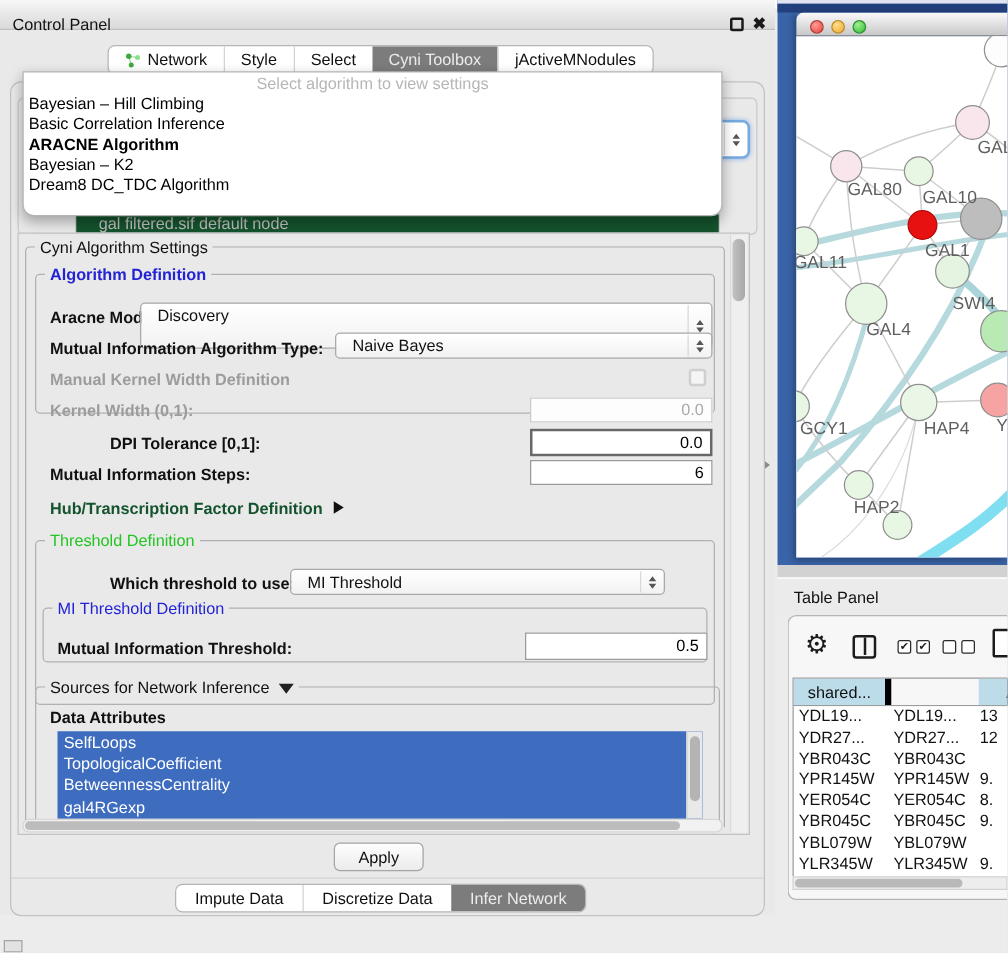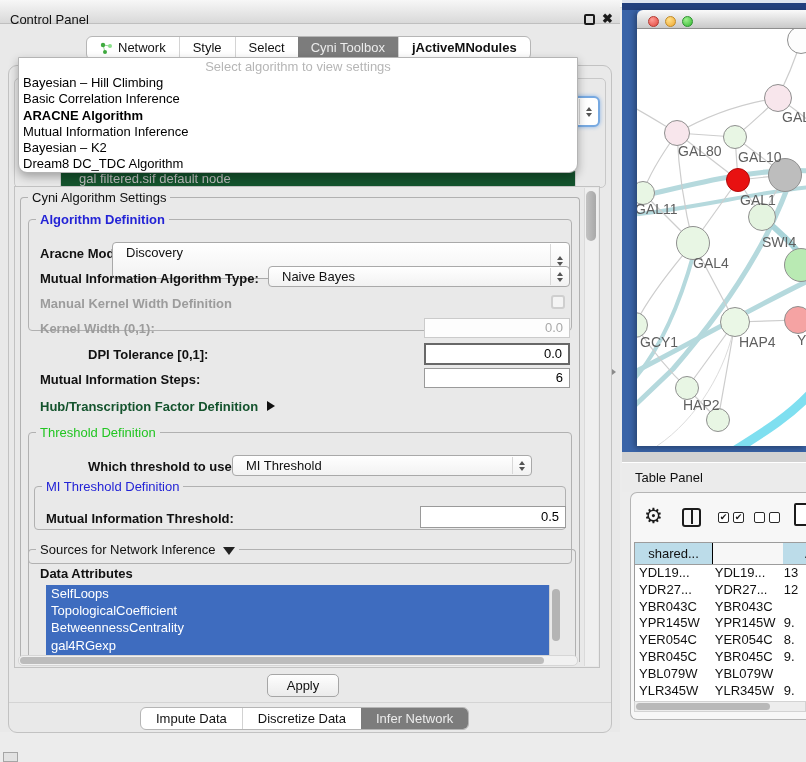--- a/index.html
+++ b/index.html
@@ -20,21 +20,21 @@
   .cp-title { left:10px; top:12px; font-size:13px; color:#111; }
   .float-box { left:584px; top:14px; width:11px; height:11px; border:2px solid #1a1a1a; border-radius:2px; }
   .close-x { left:602px; top:11px; font-size:13px; font-weight:bold; color:#1a1a1a; }
 
   
   .main-tabs { left:86px; top:36px; height:24px; display:flex; background:#fff;
     border:1px solid #b6b6b6; border-radius:6px; overflow:hidden; z-index:6; }
   .main-tab { padding:0 13px; line-height:22px; font-size:13px; color:#111; display:flex; align-items:center; gap:5px; border-left:1px solid #d4d4d4; }
   .main-tab:first-child { border-left:none; }
   .main-tab.sel { background:#7c7c7c; color:#ececec; border-left:none; }
-  .main-tab.bold { font-weight:700; }
+  .main-tab.bold { font-weight:400; }
 
   
   .cp-outer { left:8px; top:65px; width:604px; height:668px; background:#e9e9e9;
     border:1px solid #c2c2c2; border-radius:9px; }
   .inference-box { left:14px; top:78px; width:592px; height:110px; border:1px solid #c8c8c8; border-radius:5px; }
   .combo-focus-sliver { left:544px; top:96px; width:56px; height:31px; background:#fff;
     border:2px solid #77a9e1; border-radius:6px; box-shadow:0 0 4px #8ab4e6; }
   .table-data-sliver { left:60px; top:168px; width:516px; height:22px; background:#14532d;
     border:1px solid #cfcfcf; border-radius:5px; color:#bdbdbd; line-height:20px; padding-left:18px; overflow:hidden; }
 
@@ -123,21 +123,21 @@
     border:1px solid #b5b5b5; border-right:none; border-radius:7px 0 0 7px; }
 
   .gear { left:644px; top:505px; font-size:21px; color:#1c1c1c; line-height:21px; }
   .col-icon { left:682px; top:508px; width:19px; height:19px; border:2.5px solid #1c1c1c; border-radius:3px; }
   .col-icon span { position:absolute; left:6.5px; top:0; width:2.5px; height:14px; background:#1c1c1c; }
   .cb { position:absolute; width:11px; height:11px; border:1.5px solid #2a2a2a; border-radius:2px; background:#fff;
         font-size:9px; line-height:9px; text-align:center; color:#1c1c1c; }
   .doc-icon { left:794px; top:503px; width:16px; height:23px; border:2.5px solid #1c1c1c; border-radius:2px; background:#fff; }
 
   .thead { left:634px; top:542px; height:23px; display:flex; border:1px solid #9c9c9c; }
-  .th { line-height:21px; text-align:center; border-right:1px solid #000000; overflow:hidden; font-size:13px; color:#111; }
+  .th { line-height:21px; text-align:center; border-right:5px solid #000000; overflow:hidden; font-size:13px; color:#111; }
   .th.hl { background:#bcdce9; }
   .th.plain-bg { background:#84cc16;margin-top:35px; }
   .tbody { left:634px; top:565px; width:172px; height:136px; background:#fff; border-left:1px solid #9c9c9c; overflow:hidden; }
   .tr { display:flex; height:16.8px; line-height:16.8px; }
   .td { overflow:hidden; white-space:nowrap; }
   .td.c1 { width:78px; padding-left:4px; }
   .td.c2 { width:70px; padding-left:4px; }
   .td.c3 { width:28px; padding-left:5px; }
 
   .h-scroll2 { left:634px; top:701px; width:172px; height:11px; background:#ededed; border:1px solid #d3d3d3; }
@@ -186,21 +186,20 @@
   <div class="main-tab bold">
       <span>jActiveMNodules</span>
     </div>
 </div>
 
 <div class="abs algo-dropdown">
   <div class="dd-placeholder">Select algorithm to view settings</div>
   <div class="dd-item">Bayesian – Hill Climbing</div>
   <div class="dd-item">Basic Correlation Inference</div>
   <div class="dd-item bold">ARACNE Algorithm</div>
-  <div class="dd-item">Mutual Information Inference</div>
   <div class="dd-item">Bayesian – K2</div>
   <div class="dd-item">Dream8 DC_TDC Algorithm</div>
 </div>
 
 <div class="abs settings-viewport"></div>
 <div class="abs v-scroll"></div>
 <div class="abs v-thumb"></div>
 
 <div class="abs groupbox" style="left:20px;top:197px;width:560px;height:465px;border-radius:4px 4px 0 0;border-bottom:none;">
   <span class="gb-title t-black">Cyni Algorithm Settings</span>

